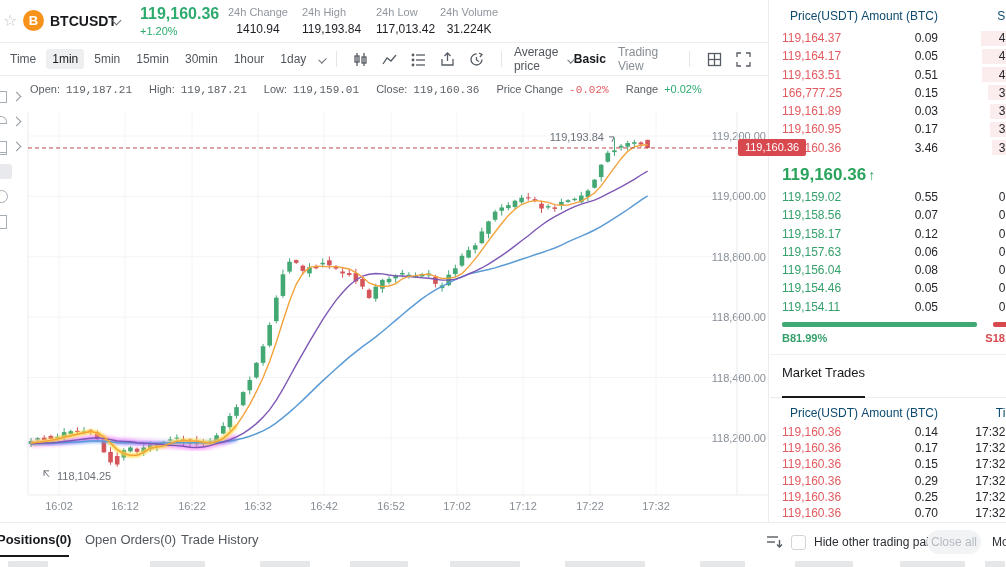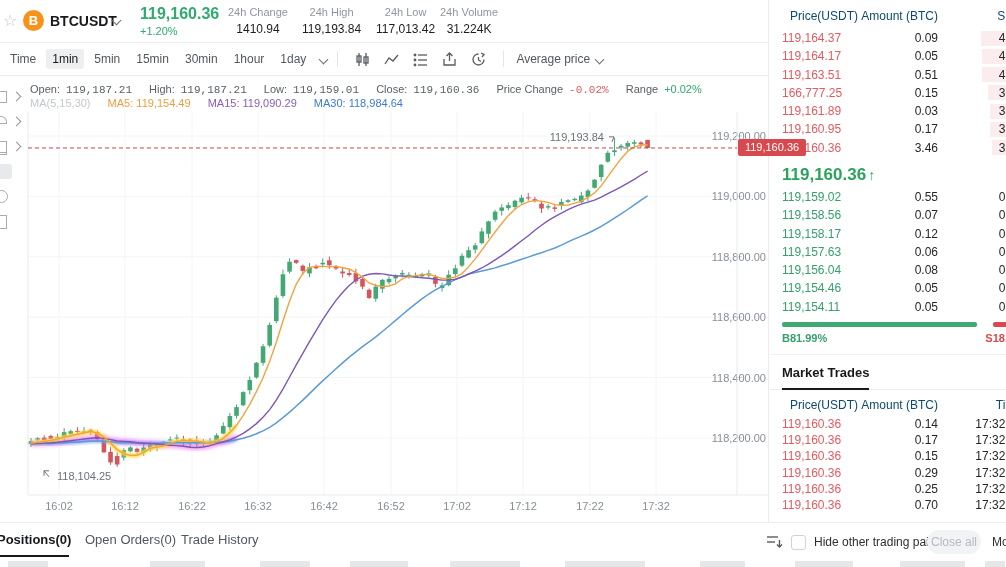--- a/index.html
+++ b/index.html
@@ -8,21 +8,21 @@
   
   #hdr{position:absolute;left:0;top:0;width:768px;height:42px;border-bottom:1px solid #ececee;background:#fff;z-index:5;}
   .star{position:absolute;left:3px;top:11px;font-size:16px;color:#c2c7cc;}
   .btc-logo{position:absolute;left:23px;top:10px;width:21px;height:21px;border-radius:50%;background:#f7931a;color:#fff;font-weight:bold;font-size:13px;line-height:21px;text-align:center;}
   .pair{position:absolute;left:50px;top:13px;font-size:14px;font-weight:bold;color:#17191c;}
   .chev{display:inline-block;width:6px;height:6px;border-right:1.4px solid #6b7178;border-bottom:1.4px solid #6b7178;transform:rotate(45deg);}
   #pair-chev{position:absolute;left:113px;top:17px;}
   .px-main{position:absolute;left:140px;top:5px;font-size:16px;font-weight:bold;color:#2eab6f;}
   .px-pct{position:absolute;left:140px;top:25px;font-size:11px;color:#2eab6f;}
   .stat{position:absolute;top:6px;}
-  .stat .lb{font-size:11px;color:#8f969e;text-align:center;}
+  .stat .lb{font-size:11px;color:#8f969e;}
   .stat .vl{font-size:12px;color:#1c1e22;margin-top:4px;font-weight:500;text-align:center;}
   .fund{position:absolute;left:508px;top:5px;}
   .fund .lb{font-size:11px;color:#8f969e;border-bottom:1px dashed #c3c8cd;padding-bottom:2px;display:inline-block;}
   .fund .vl{font-size:12px;color:#17191c;font-weight:bold;margin-top:4px;}
   
   #tb{position:absolute;left:0;top:43px;width:768px;height:33px;border-bottom:1px solid #ececee;display:flex;align-items:center;justify-content:space-between;padding:0 10px;box-sizing:border-box;font-size:12px;color:#51575e;z-index:5;}
   .tb-l,.tb-r{display:flex;align-items:center;}
   .chip{padding:3px 6px;border-radius:3px;margin-right:4px;cursor:pointer;}
   .chip.sel{background:#edeff1;color:#17191c;}
   .tb-div{width:1px;height:16px;background:#e3e5e8;margin:0 10px;}
@@ -64,21 +64,21 @@
   .depth{position:absolute;right:0;top:1.5px;height:15px;}
   .depth.ask{background:#fbecee;}
   #lastpx{position:absolute;left:12px;top:165px;font-size:17px;font-weight:bold;color:#2aa35c;}
   #lastpx .arr{font-size:14px;font-weight:normal;margin-left:2px;}
   #ratio{position:absolute;left:12px;top:322px;width:248px;height:5px;}
   #ratio .g{position:absolute;left:0;top:0;height:5px;background:#3fa873;border-radius:2px;}
   #ratio .r{position:absolute;right:0;top:0;height:5px;background:#d8494f;border-radius:2px;}
   #ratio-lb{position:absolute;left:12px;top:332px;width:248px;font-size:11px;font-weight:bold;}
   #ratio-lb .b{color:#35a06b;} #ratio-lb .s{color:#d8494f;position:absolute;right:0;top:0;}
   #mt-sec{position:absolute;left:0;top:354px;width:260px;border-top:1px solid #f0f1f3;}
-  #mt-title{display:inline-block;margin:10px 0 0 12px;font-size:13px;font-weight:bold;color:#17191c;padding-bottom:8px;border-bottom:2.5px solid #17191c;cursor:pointer;}
+  #mt-title{display:inline-block;margin:10px 0 0 12px;font-size:13px;font-weight:normal;color:#17191c;padding-bottom:16px;border-bottom:2.5px solid #17191c;cursor:pointer;}
   #mt-hr{height:1px;background:#ececee;margin-top:-1px;}
   .mt-row{position:relative;height:16.2px;line-height:16.2px;}
   .mt-row span{position:absolute;top:0;}
   .mt-time{color:#24262b;}
   
   #bb{position:absolute;left:0;top:522px;width:1006px;height:45px;border-top:1px solid #ececee;background:#fff;z-index:6;}
   .tab{position:absolute;top:9px;font-size:13px;color:#51575e;cursor:pointer;}
   .tab.active{color:#17191c;font-weight:bold;}
   .tab.active::after{content:"";position:absolute;left:2px;right:2px;bottom:-10px;height:2.5px;background:#17191c;}
   #bb-sort{position:absolute;left:766px;top:11px;cursor:pointer;}
@@ -165,35 +165,49 @@
             <polyline points="10,1 13,2.5 11,5"></polyline>
             <polyline points="7.5,5 7.5,8 10,9.5"></polyline>
           </svg>
     </span>
     <span class="tb-div"></span>
     <span class="avg">
       <span>Average price</span>
           <span class="chev"></span>
     </span>
   </div>
+  <div class="tb-r">
+    <span class="mode-b">Basic</span>
+    <span class="mode-tv">Trading View</span>
+    <span class="tb-div"></span>
+    <span class="tb-ic">
+      <svg width="15" height="15">
+            <rect x="1.5" y="1.5" width="12" height="12"></rect>
+            <line x1="7.5" y1="1.5" x2="7.5" y2="13.5"></line>
+            <line x1="1.5" y1="7.5" x2="13.5" y2="7.5"></line>
+          </svg>
+    </span>
+    <span class="tb-ic">
+      <svg width="15" height="15">
+            <polyline points="1,5 1,1 5,1"></polyline>
+            <polyline points="10,1 14,1 14,5"></polyline>
+            <polyline points="14,10 14,14 10,14"></polyline>
+            <polyline points="5,14 1,14 1,10"></polyline>
+          </svg>
+    </span>
+  </div>
 </div>
 
 <div id="info1">
   <span>Open:</span><span class="gap">119,187.21</span>
   <span>High:</span><span class="gap">119,187.21</span>
   <span>Low:</span><span class="gap">119,159.01</span>
   <span>Close:</span><span class="gap">119,160.36</span>
   <span>Price Change</span><span class="gap neg">-0.02%</span>
   <span>Range</span><span class="pos">+0.02%</span>
-</div>
-<div id="info2">
-  <span class="fade">MA(5,15,30)</span>
-  <span class="ma5c"><span>MA5:</span> <span>119,154.49</span></span>
-  <span class="ma15c"><span>MA15:</span> <span>119,090.29</span></span>
-  <span class="ma30c"><span>MA30:</span> <span>118,984.64</span></span>
 </div>
 
 <div id="ltool">
   <div class="lt-row">
         <span class="lt-glyph"></span>
         <span class="lt-chev"></span>
       </div>
   <div class="lt-row">
         <span class="lt-glyph" style="height:6px;border-radius:0 6px 0 0"></span>
         <span class="lt-chev"></span>

